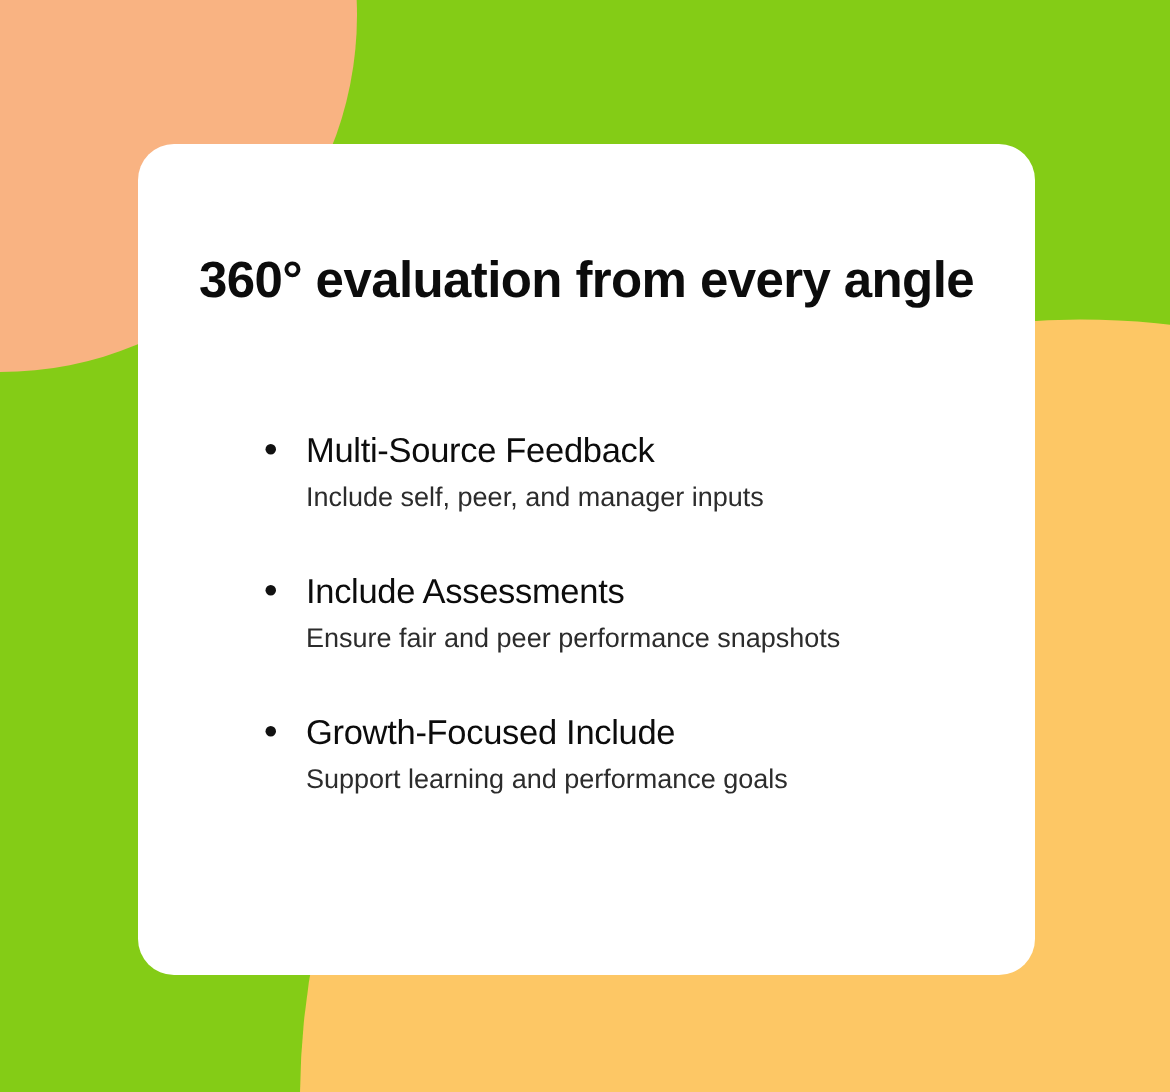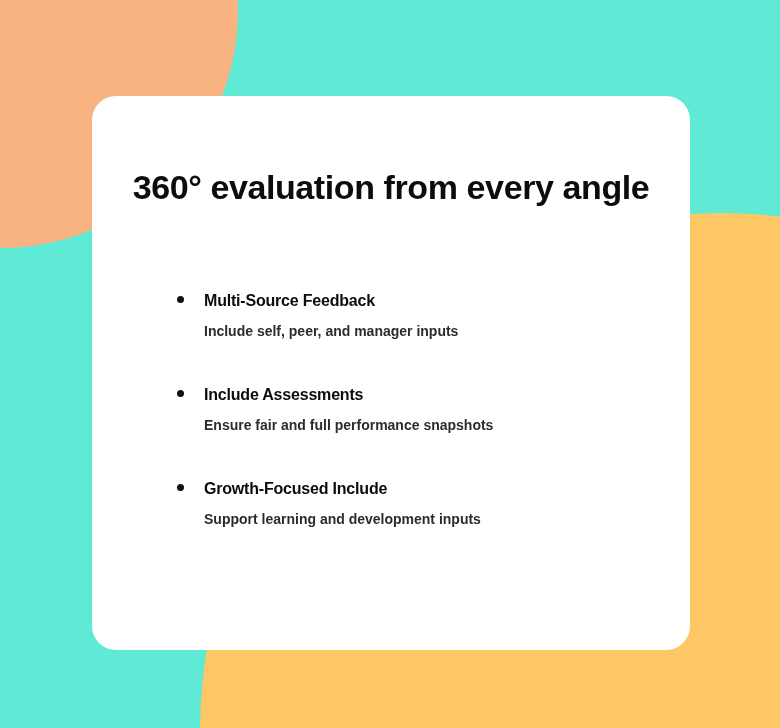--- a/index.html
+++ b/index.html
@@ -11,21 +11,21 @@
     width: 780px;
     height: 728px;
     overflow: hidden;
     font-family: "Liberation Sans", sans-serif;
   }
 
   .slide {
     position: relative;
     width: 780px;
     height: 728px;
-    background: #5eead4;
+    background: #84cc16;
     overflow: hidden;
   }
 
   
   .blob {
     position: absolute;
     border-radius: 50%;
     pointer-events: none;
   }
   .blob-peach {
@@ -96,34 +96,34 @@
     left: 0;
     top: 10px;
     width: 7px;
     height: 7px;
     border-radius: 50%;
     background: #111111;
   }
 
   .feature-title {
     display: block;
-    font-size: 16px;
+    font-size: 23px;
     line-height: 29px;
-    font-weight: 700;
+    font-weight: 400;
     color: #0C0C0C;
     letter-spacing: -0.2px;
     font-family: "Liberation Sans", sans-serif;
   }
 
   .feature-desc {
     display: block;
     margin-top: 4px;
-    font-size: 14px;
+    font-size: 18px;
     line-height: 25px;
-    font-weight: 700;
+    font-weight: 400;
     color: #2C2C2C;
     letter-spacing: 0px;
     font-family: "Liberation Sans", sans-serif;
   }
 </style>
 </head>
 <body>
 
 <div class="slide">
 
@@ -138,24 +138,24 @@
 
       <li class="feature-item">
         <span class="bullet-dot"></span>
         <span class="feature-title">Multi-Source Feedback</span>
         <span class="feature-desc">Include self, peer, and manager inputs</span>
       </li>
 
       <li class="feature-item">
         <span class="bullet-dot"></span>
         <span class="feature-title">Include Assessments</span>
-        <span class="feature-desc">Ensure fair and full performance snapshots</span>
+        <span class="feature-desc">Ensure fair and peer performance snapshots</span>
       </li>
 
       <li class="feature-item">
         <span class="bullet-dot"></span>
         <span class="feature-title">Growth-Focused Include</span>
-        <span class="feature-desc">Support learning and development inputs</span>
+        <span class="feature-desc">Support learning and performance goals</span>
       </li>
 
     </ul>
   </div>
 </div>
 
 </body></html>

